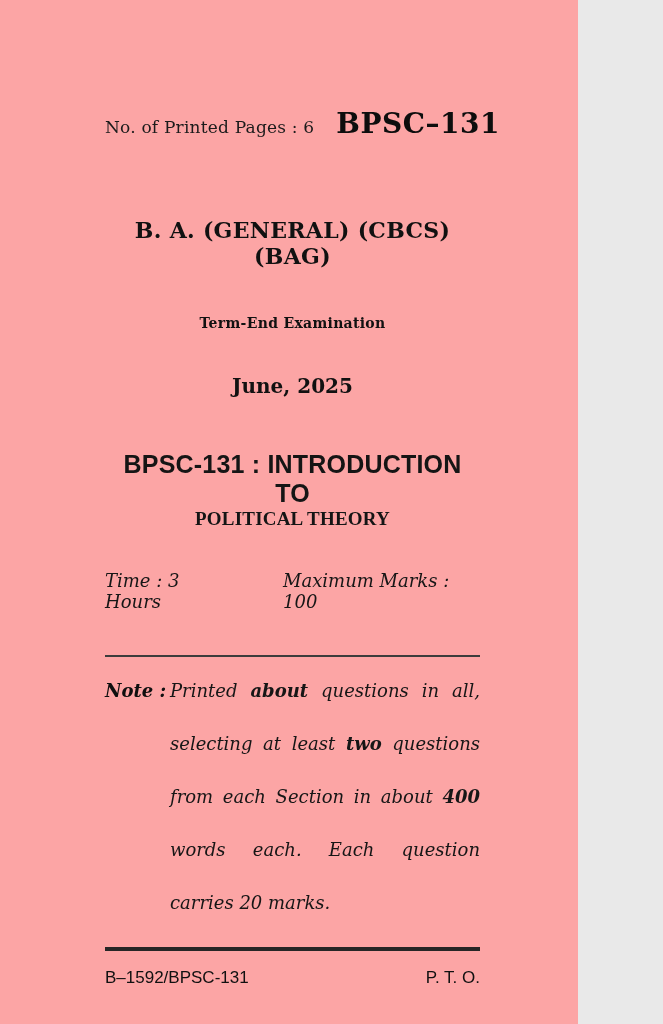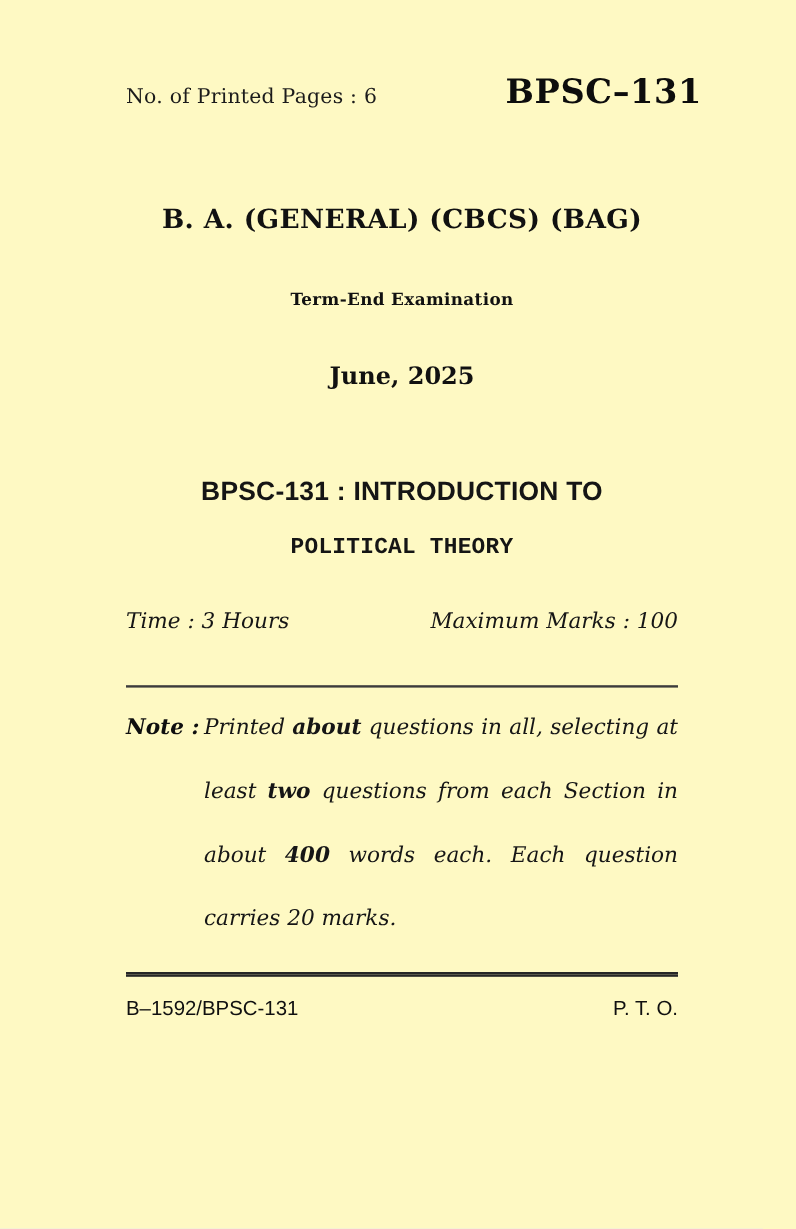--- a/index.html
+++ b/index.html
@@ -4,24 +4,24 @@
 <style>
   * { margin: 0; padding: 0; box-sizing: border-box; }
   html, body { background: #e9e9e9; }
   body {
     width: 663px;
     font-family: "DejaVu Serif", "Liberation Serif", serif;
     color: #111111;
   }
   .page {
     position: relative;
-    width: 663px;
+    width: 578px;
     height: 1024px;
-    background: #fef9c3;
-    padding: 60px 98px 0 105px;
+    background: #fca5a5;
+    padding: 107px 98px 0 105px;
     overflow: hidden;
   }
   
   .header-row {
     display: flex;
     justify-content: space-between;
     align-items: baseline;
     height: 34px;
   }
   .printed-pages {
@@ -51,32 +51,31 @@
     font-weight: 700;
     letter-spacing: 0.3px;
   }
   .session-title {
     margin-top: 43px;
     text-align: center;
     font-size: 20px;
     font-weight: 700;
   }
   .course-line1 {
-    margin-top: 72px;
+    margin-top: 52px;
     text-align: center;
     font-family: "Liberation Sans", "DejaVu Sans", sans-serif;
-    font-size: 22px;
+    font-size: 25px;
     font-weight: 700;
     letter-spacing: 0.2px;
     color: #151515;
   }
   .course-line2 {
-    margin-top: 22px;
     text-align: center;
-    font-family: Liberation Mono, monospace;
+    font-family: Liberation Serif, serif;
     font-size: 19px;
     font-weight: 700;
     letter-spacing: 0.2px;
     color: #151515;
   }
   
   .meta-row {
     margin-top: 40px;
     display: flex;
     justify-content: space-between;

